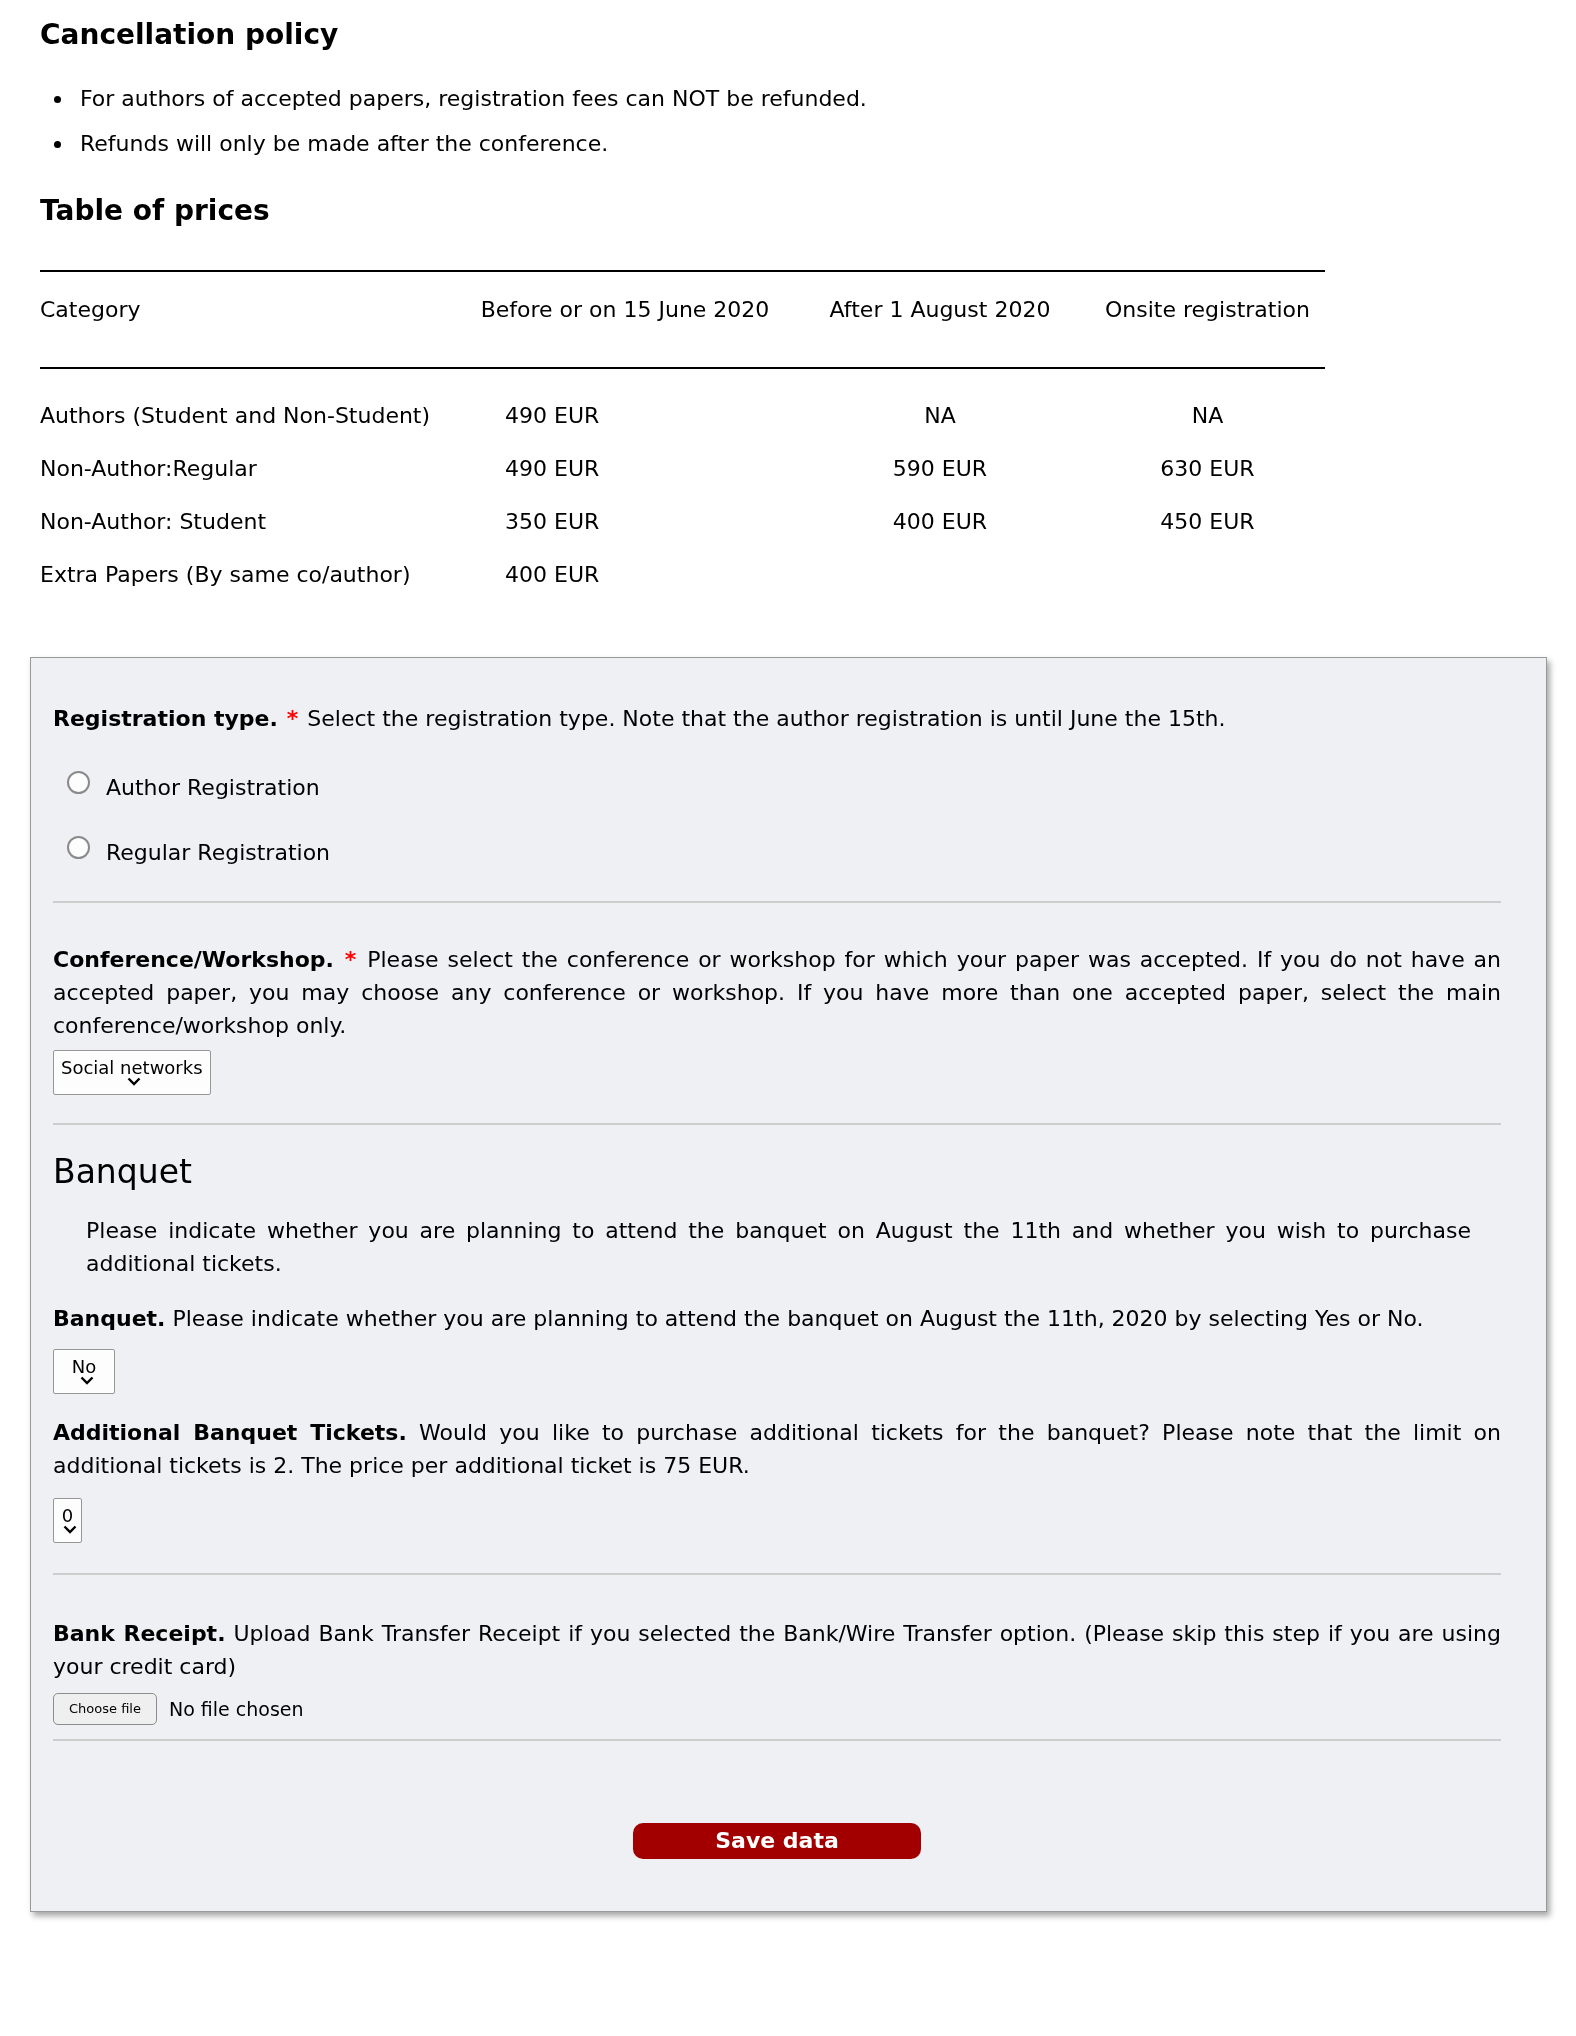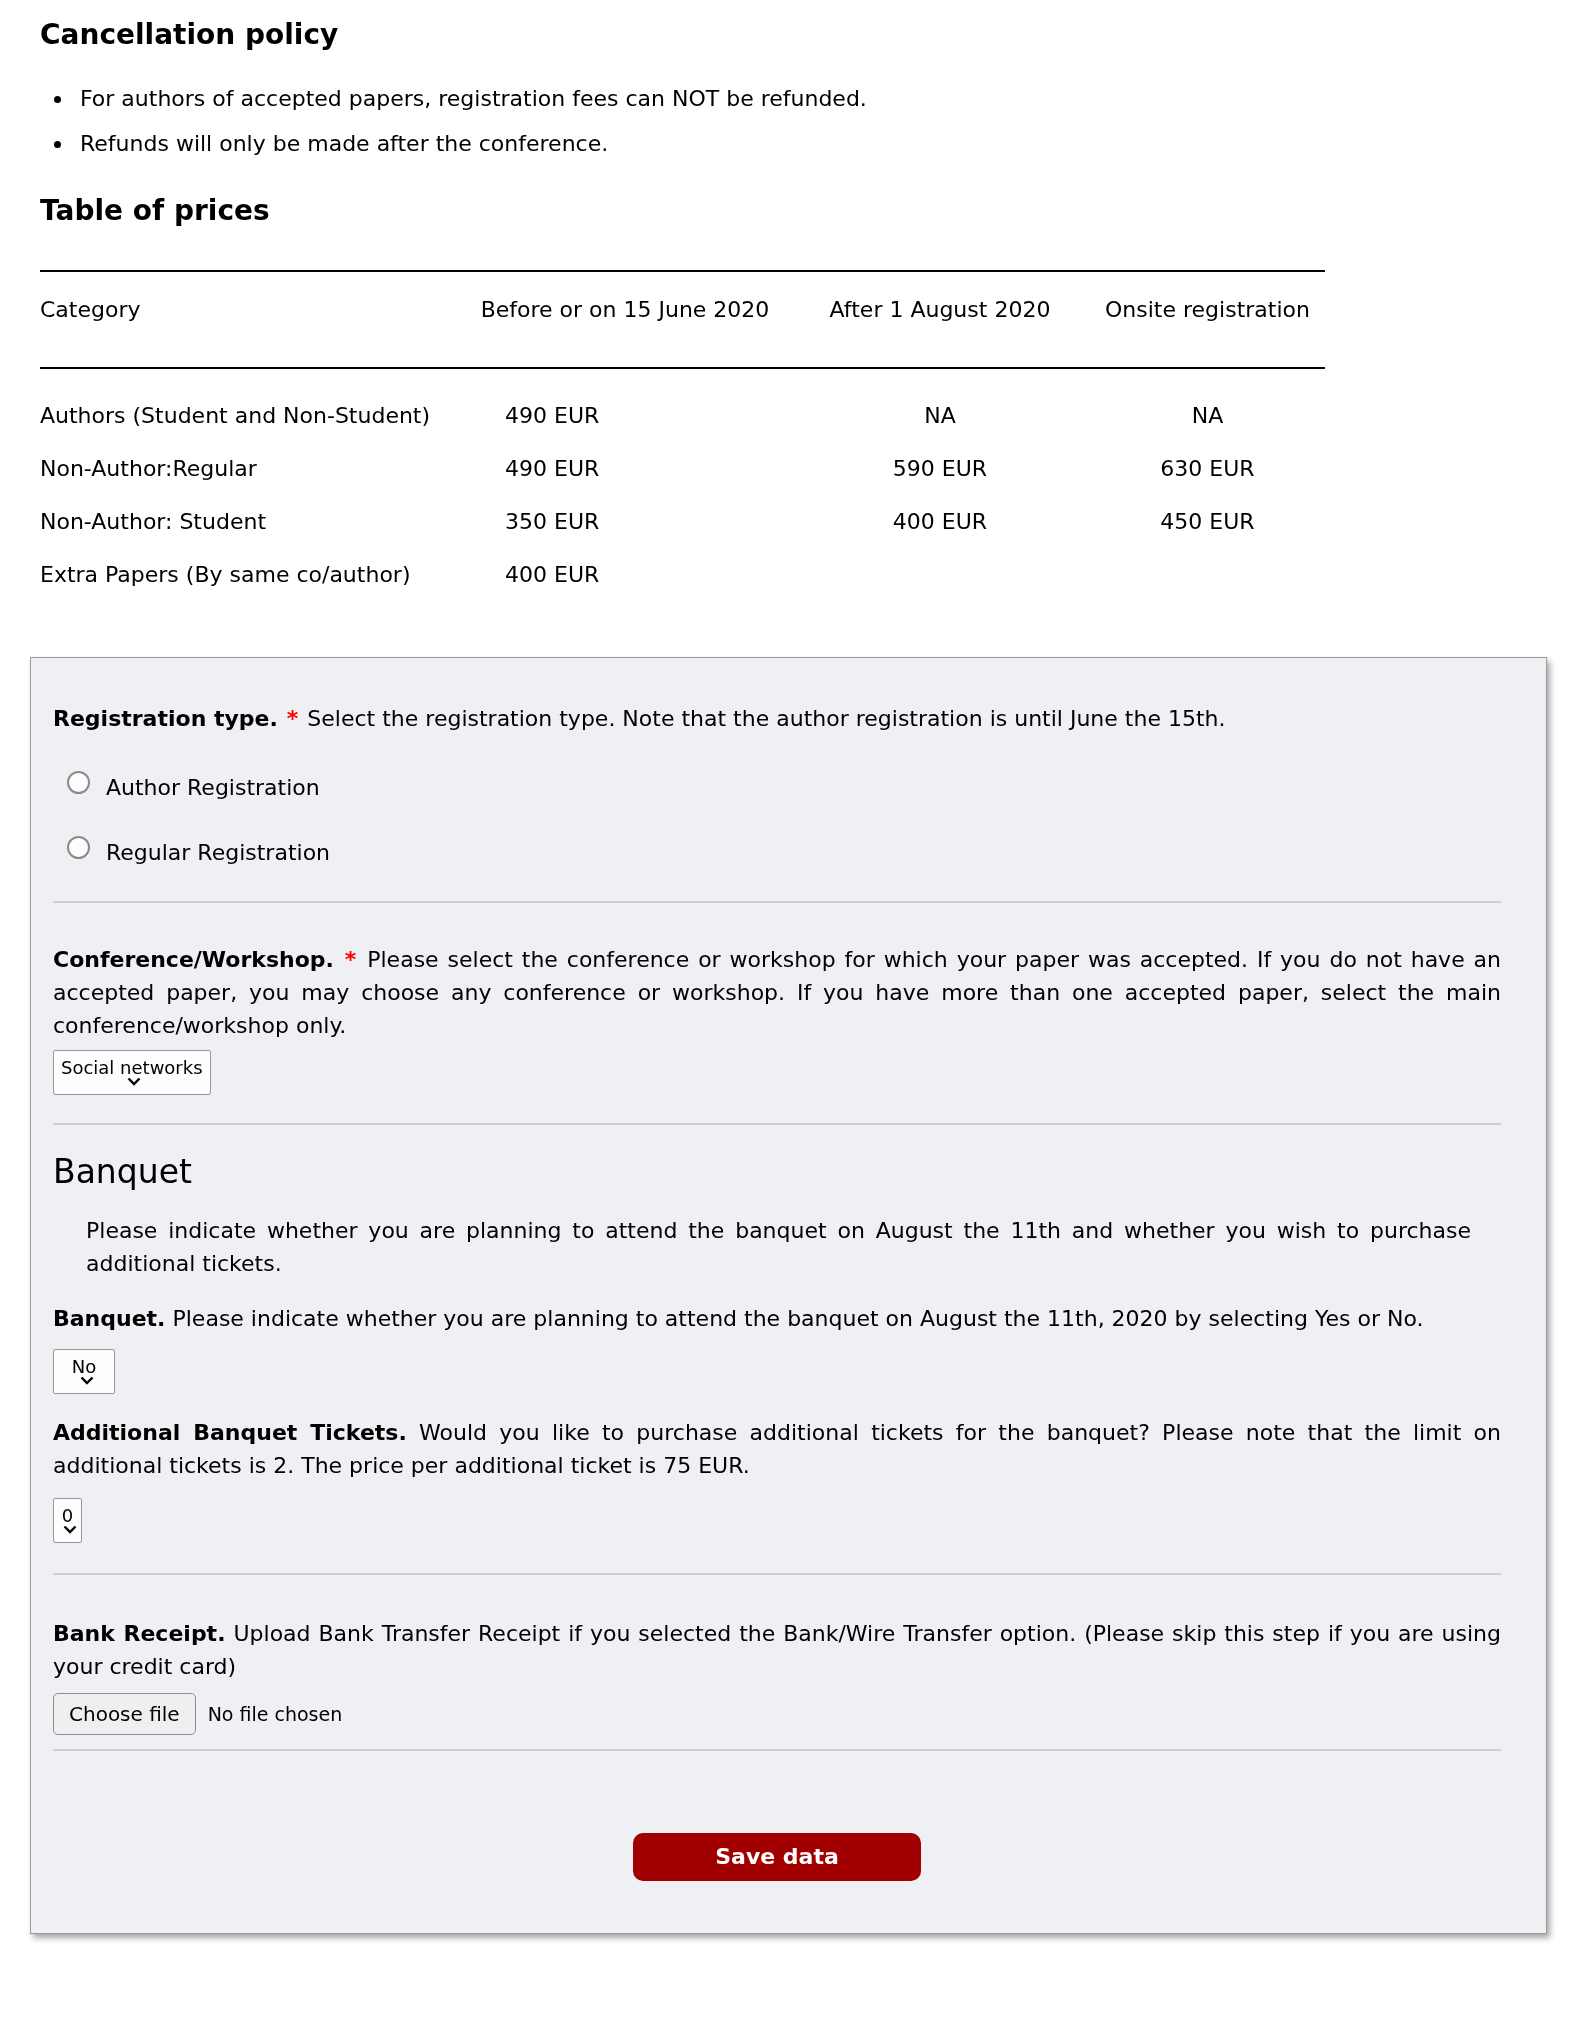--- a/index.html
+++ b/index.html
@@ -64,29 +64,29 @@
 
   .banquet-heading{font-size:33px;font-weight:400;line-height:1.3;margin:26px 0 0;}
   .intro{margin-top:20px;padding-left:33px;padding-right:30px;}
   .banquet-para{margin-top:22px;}
   .tickets-para{margin-top:22px;}
   .bank-para{margin-top:42px;}
 
   .file-row{margin-top:10px;display:flex;align-items:center;}
   .file-btn{
     display:inline-block;background:#efefef;border:1px solid #8d8d8d;border-radius:5px;
-    padding:6px 15px;font-size:20px;line-height:1.4;cursor:pointer;color:#000;
+    padding:6px 15px;font-size:13px;line-height:1.4;cursor:pointer;color:#000;
   }
   .file-status{font-size:19px;margin-left:12px;}
 
   .save-row{margin-top:82px;text-align:center;}
   .save-btn{
     display:inline-block;background:#a20000;color:#fff;border:none;border-radius:10px;
     font-family:inherit;font-size:22px;font-weight:700;line-height:1;
-    width:288px;height:48px;cursor:pointer;
+    width:288px;height:36px;cursor:pointer;
   }
 </style>
 </head>
 <body>
 
 <div class="top">
   <h2 class="small-title">Cancellation policy</h2>
   <ul class="bullets">
     <li>For authors of accepted papers, registration fees can NOT be refunded.</li>
     <li>Refunds will only be made after the conference.</li>

